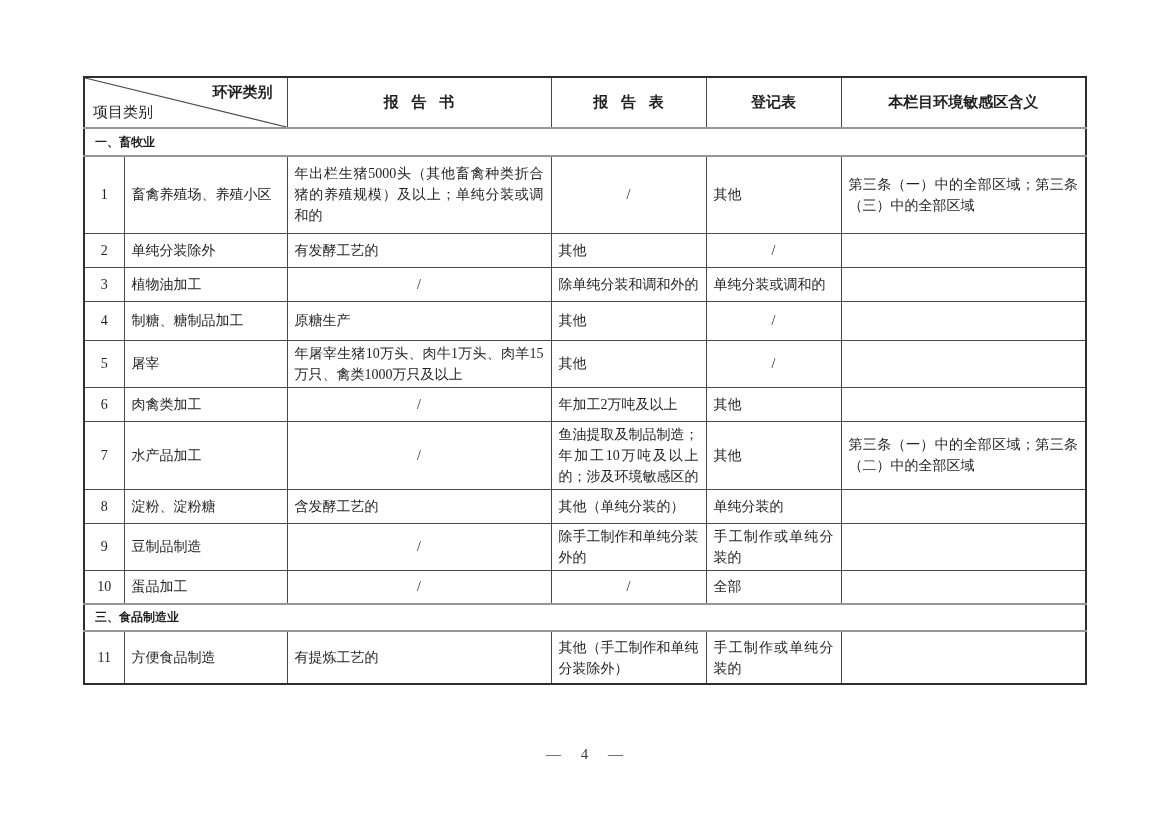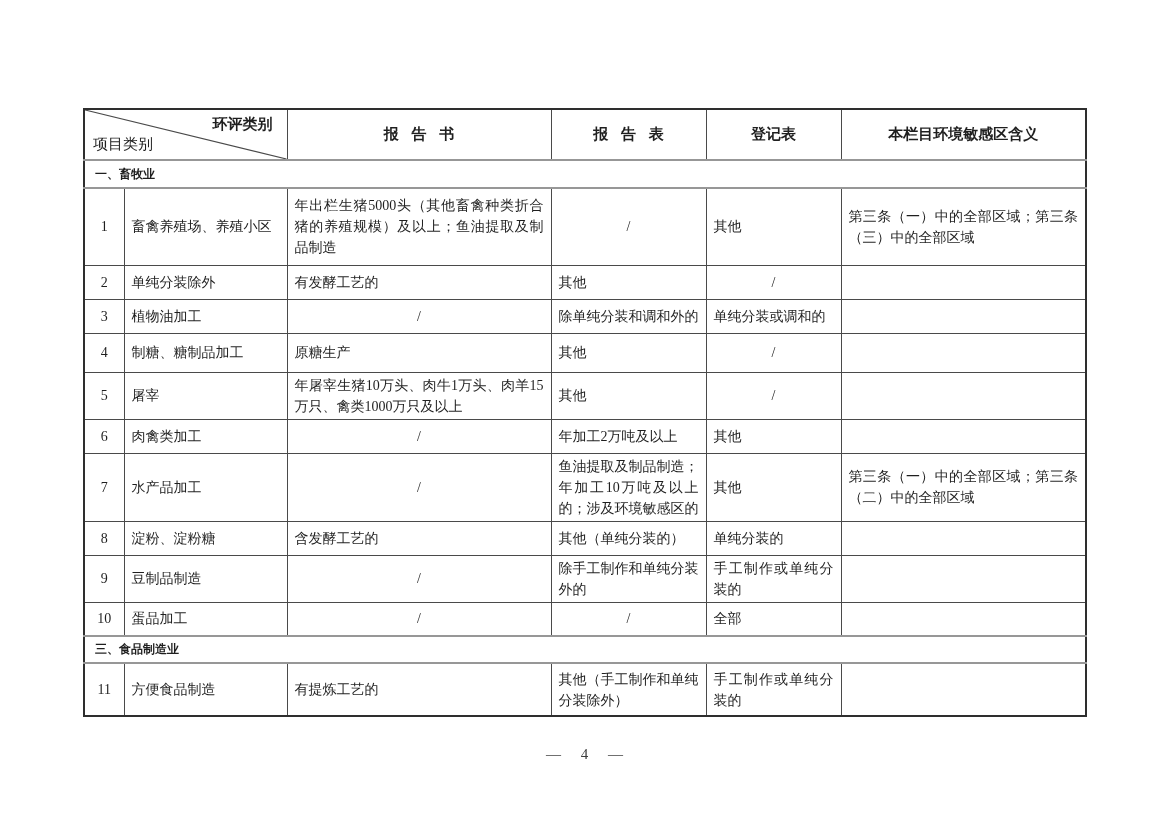--- a/index.html
+++ b/index.html
@@ -12,21 +12,21 @@
   .page {
     position: relative;
     width: 1169px;
     height: 827px;
     background: #ffffff;
     overflow: hidden;
   }
   table.doc-table {
     position: absolute;
     left: 83px;
-    top: 108px;
+    top: 76px;
     width: 1002px;
     border-collapse: collapse;
     table-layout: fixed;
     border: 2px solid #2e2e2e;
   }
   table.doc-table td {
     border: 1px solid #4a4a4a;
     padding: 2px 7px;
     font-size: 14px;
     line-height: 21px;
@@ -115,21 +115,21 @@
       <td>本栏目环境敏感区含义</td>
     </tr>
 
     <tr class="section-row" style="height:28px">
       <td colspan="6">一、畜牧业</td>
     </tr>
 
     <tr style="height:77px">
       <td class="c-no">1</td>
       <td class="c-txt">畜禽养殖场、养殖小区</td>
-      <td class="c-txt">年出栏生猪5000头（其他畜禽种类折合猪的养殖规模）及以上；鱼油提取及制品制造</td>
+      <td class="c-txt">年出栏生猪5000头（其他畜禽种类折合猪的养殖规模）及以上；单纯分装或调和的</td>
       <td class="ctr">/</td>
       <td class="c-txt">其他</td>
       <td class="c-txt">第三条（一）中的全部区域；第三条（三）中的全部区域</td>
     </tr>
 
 
     <tr style="height:34px">
       <td class="c-no">2</td>
       <td class="c-txt">单纯分装除外</td>
       <td class="c-txt">有发酵工艺的</td>

